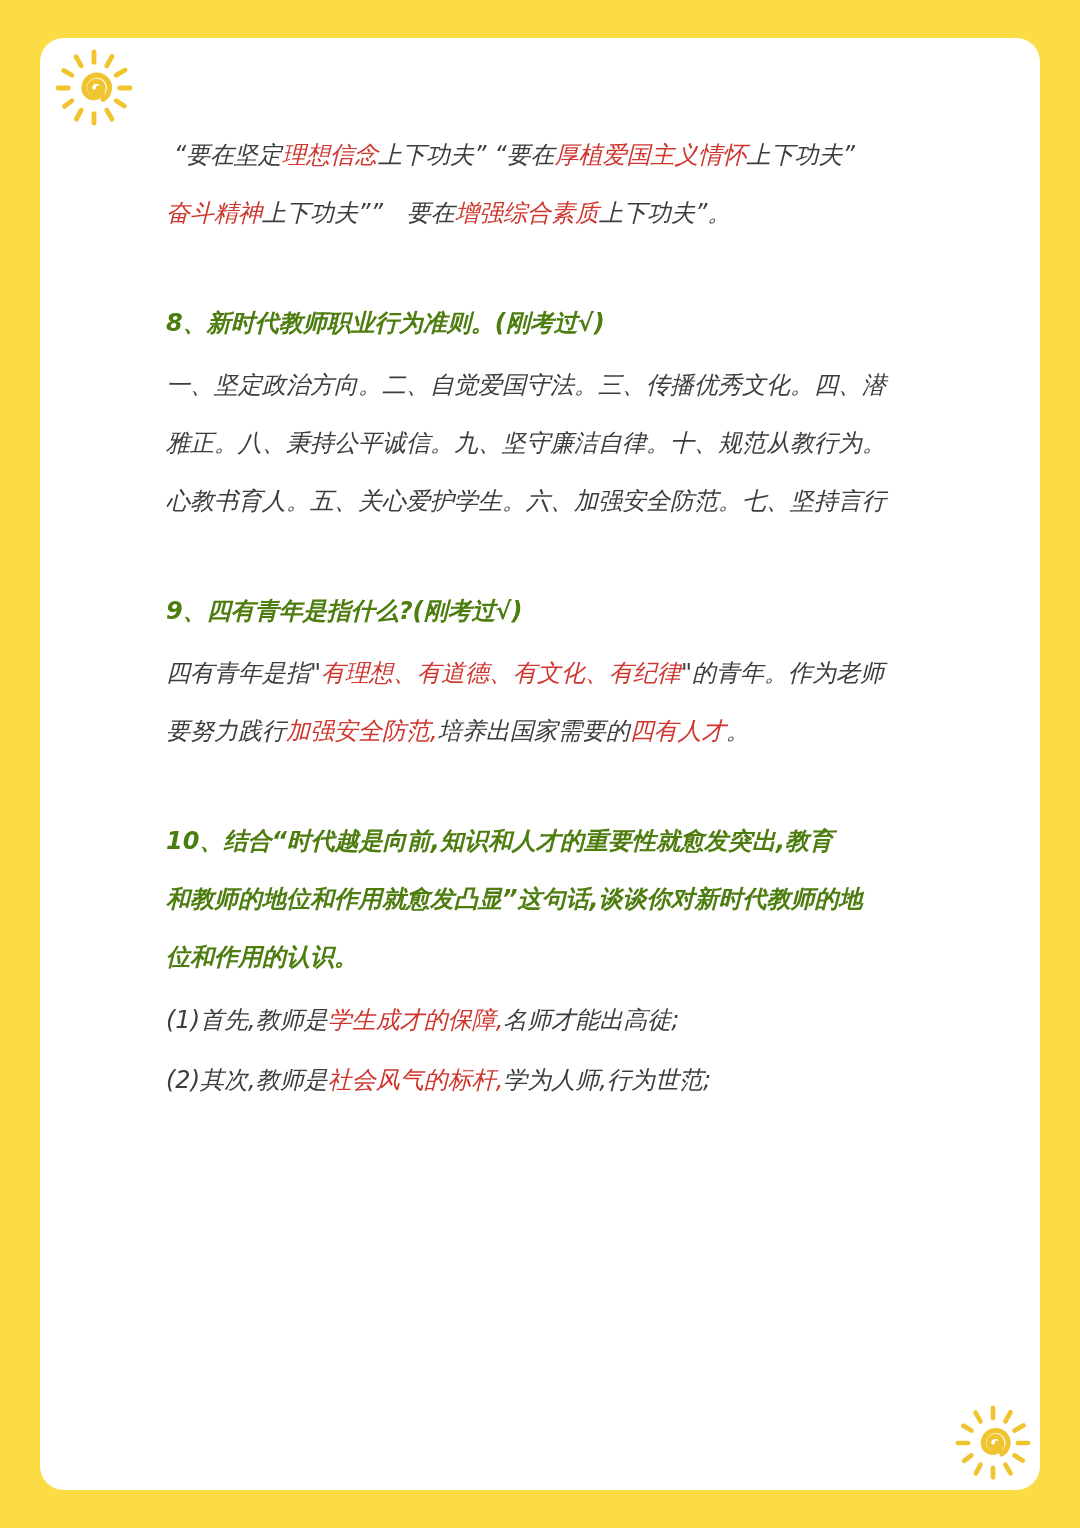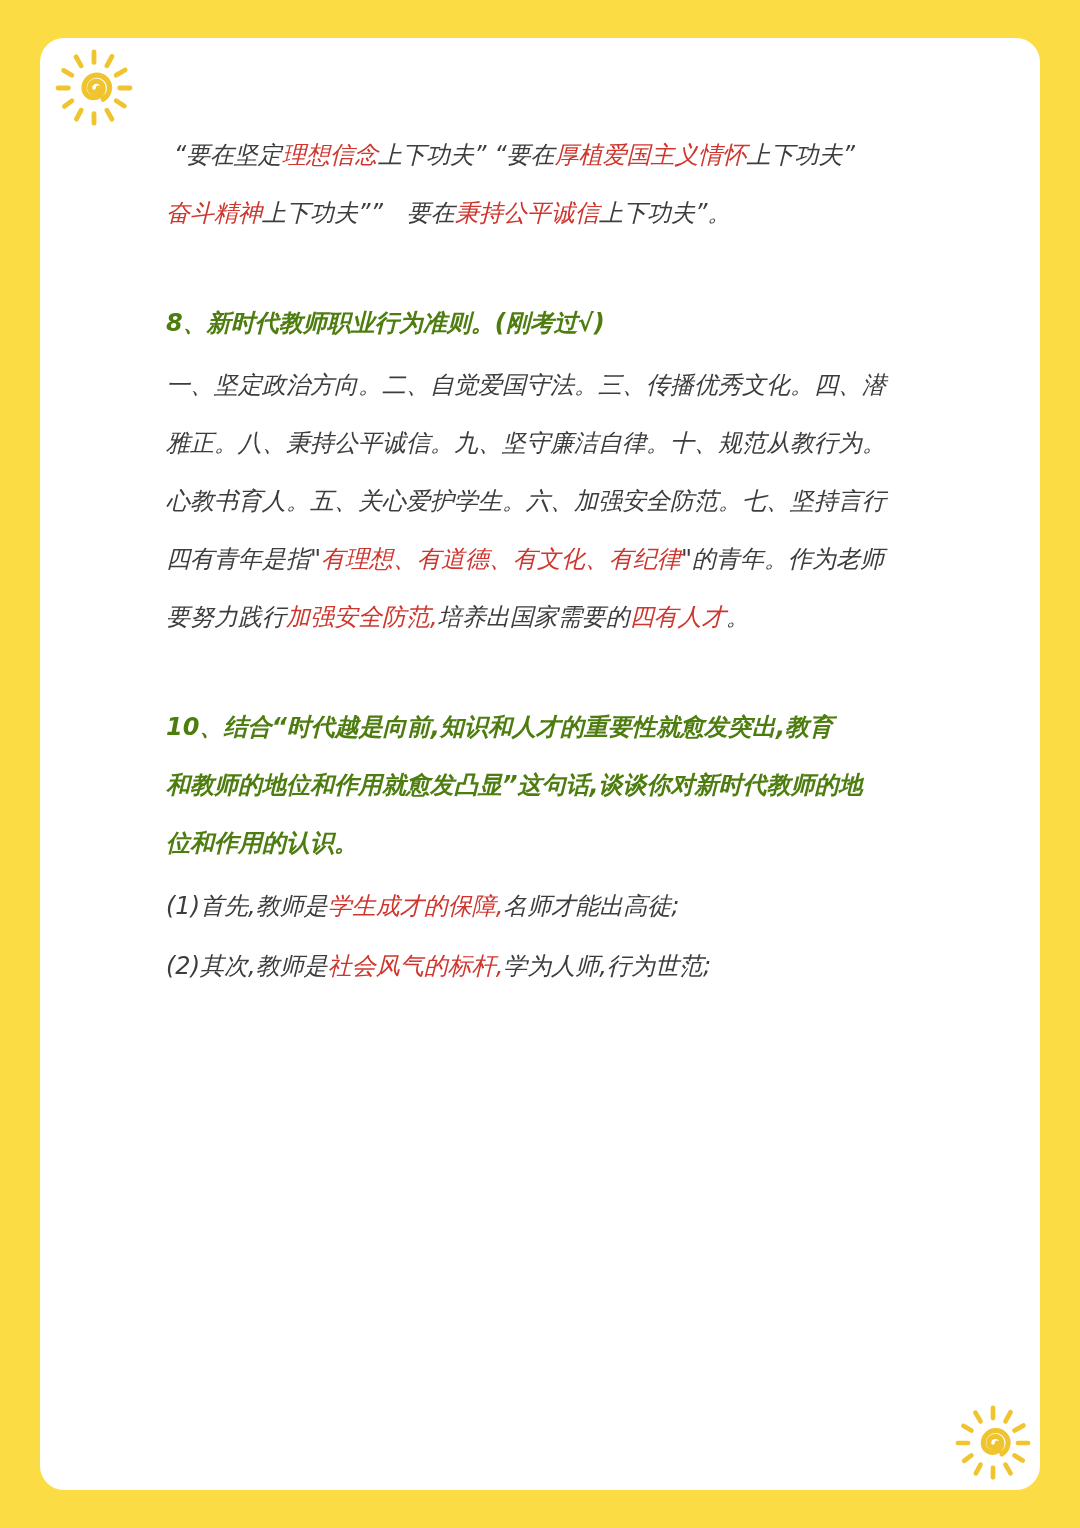--- a/index.html
+++ b/index.html
@@ -80,32 +80,35 @@
       <line x1="22.3" y1="66" x2="13" y2="73"></line>
       <line x1="34" y1="77.7" x2="28" y2="89"></line>
       <line x1="50" y1="82" x2="50" y2="94"></line>
       <line x1="66" y1="77.7" x2="72.5" y2="89"></line>
       <line x1="77.7" y1="66" x2="88" y2="72.5"></line>
     </svg>
 
     <main class="content">
       <p class="block">
           <span class="line"><span> “要在坚定</span><span class="c-red">理想信念</span><span>上下功夫” “要在</span><span class="c-red">厚植爱国主义情怀</span><span>上下功夫”</span></span>
-          <span class="line"><span class="c-red">奋斗精神</span><span>上下功夫””　要在</span><span class="c-red">秉持公平诚信</span><span>上下功夫”。</span></span>
+          <span class="line"><span class="c-red">奋斗精神</span><span>上下功夫””　要在</span><span class="c-red">增强综合素质</span><span>上下功夫”。</span></span>
         </p>
 
       <h2 class="block heading">
           <span class="line"><span>8、新时代教师职业行为准则。(刚考过√)</span></span>
         </h2>
       <p class="block">
           <span class="line"><span>一、坚定政治方向。二、自觉爱国守法。三、传播优秀文化。四、潜</span></span>
           <span class="line"><span>雅正。八、秉持公平诚信。九、坚守廉洁自律。十、规范从教行为。</span></span>
           <span class="line"><span>心教书育人。五、关心爱护学生。六、加强安全防范。七、坚持言行</span></span>
         </p>
 
+      <h2 class="block heading">
+          <span class="line"><span>9、四有青年是指什么?(刚考过√)</span></span>
+        </h2>
       <p class="block">
           <span class="line"><span>四有青年是指"</span><span class="c-red">有理想、有道德、有文化、有纪律</span><span>"的青年。作为老师</span></span>
           <span class="line"><span>要努力践行</span><span class="c-red">加强安全防范,</span><span>培养出国家需要的</span><span class="c-red">四有人才</span><span>。</span></span>
         </p>
 
       <h2 class="block heading">
           <span class="line"><span>10、结合“时代越是向前,知识和人才的重要性就愈发突出,教育</span></span>
           <span class="line"><span>和教师的地位和作用就愈发凸显”这句话,谈谈你对新时代教师的地</span></span>
           <span class="line"><span>位和作用的认识。</span></span>
         </h2>

